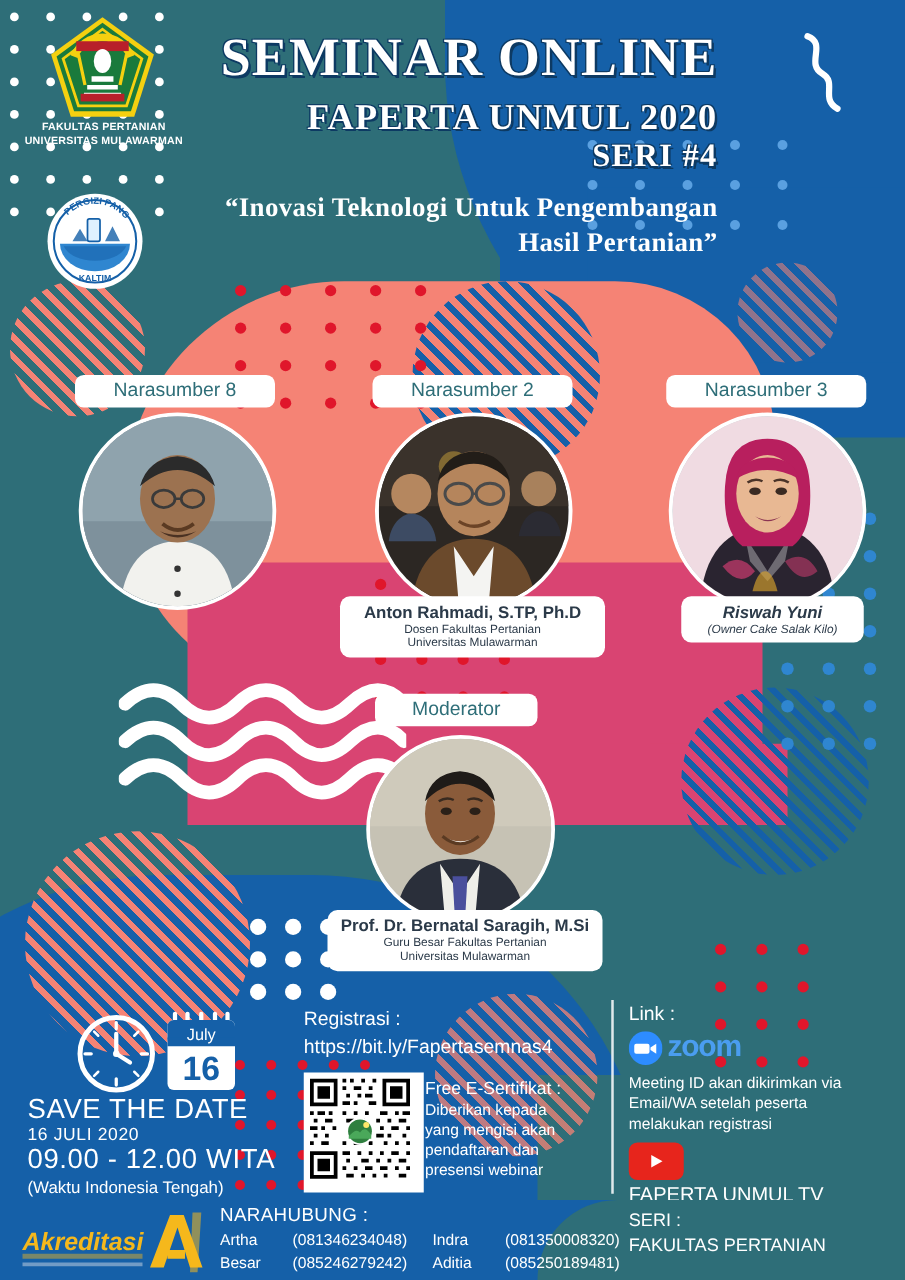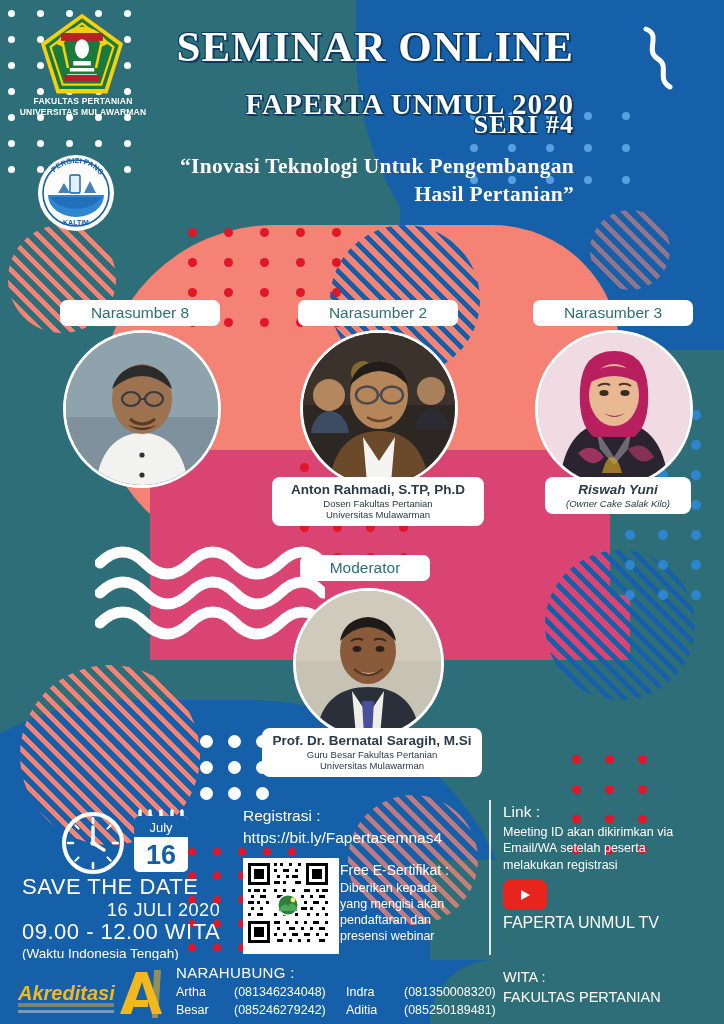--- a/index.html
+++ b/index.html
@@ -73,21 +73,21 @@
 
   
   .head-wrap{position:absolute;left:0;top:0;width:724px;height:220px;}
   .title1{
     position:absolute;right:150px;top:22px;
     font-family:"Liberation Serif",serif;font-weight:bold;font-size:43px;color:#fff;
     letter-spacing:1px;text-shadow:2px 2px 0 #0d3a63,-1px -1px 0 #0d3a63,1px -1px 0 #0d3a63,-1px 1px 0 #0d3a63;
     white-space:nowrap;
   }
   .title2{
-    position:absolute;right:150px;top:88px;
+    position:absolute;right:150px;top:78px;
     font-family:"Liberation Serif",serif;font-weight:bold;font-size:29px;color:#fff;
     letter-spacing:1px;text-shadow:2px 2px 0 #0d3a63,-1px -1px 0 #0d3a63,1px -1px 0 #0d3a63,-1px 1px 0 #0d3a63;
     white-space:nowrap;
   }
   .title3{
     position:absolute;right:150px;top:110px;
     font-family:"Liberation Serif",serif;font-weight:bold;font-size:26px;color:#fff;
     letter-spacing:1px;text-shadow:2px 2px 0 #0d3a63,-1px -1px 0 #0d3a63,1px -1px 0 #0d3a63,-1px 1px 0 #0d3a63;
     white-space:nowrap;
   }
@@ -123,21 +123,21 @@
   .namecard{
     position:absolute;background:#fff;border-radius:8px;padding:5px 6px;text-align:center;
     color:#2a3b4d;
   }
   .nc-name{font-size:13.5px;font-weight:bold;line-height:1.15;color:#2b3a49;}
   .nc-sub{font-size:9.5px;line-height:1.25;color:#2b3a49;}
 
   
   .save-txt{position:absolute;left:22px;top:875px;color:#fff;}
   .save-l1{font-size:22px;letter-spacing:.5px;line-height:1.12;}
-  .save-l2{font-size:18px;letter-spacing:.5px;line-height:1.12;text-align:right;}
+  .save-l2{font-size:14px;letter-spacing:.5px;line-height:1.12;}
   .save-l3{font-size:22px;letter-spacing:.5px;line-height:1.12;}
   .save-l4{font-size:13.5px;line-height:1.5;}
 
   .reg-block{position:absolute;left:243px;top:805px;color:#fff;}
   .reg-t{font-size:15.5px;line-height:1.45;}
   .reg-u{font-size:15.5px;line-height:1.45;}
   .qr{position:absolute;left:243px;top:858px;width:90px;height:90px;background:#fff;padding:3px;}
   .cert{position:absolute;left:340px;top:862px;width:130px;color:#ffffff;}
   .cert-h{font-size:14px;line-height:1.25;}
   .cert-b{font-size:12.5px;line-height:1.3;}
@@ -628,20 +628,28 @@
     <div class="cert-h">Free E-Sertifikat :</div>
     <div class="cert-b">Diberikan kepada</div>
     <div class="cert-b">yang mengisi akan</div>
     <div class="cert-b">pendaftaran dan</div>
     <div class="cert-b">presensi webinar</div>
   </div>
 
   <div class="divider"></div>
   <div class="link-block">
     <div class="link-t">Link :</div>
+    <div class="zoom-row">
+      <svg style="width:27px;height:27px;" viewBox="0 0 27 27">
+        <circle cx="13.5" cy="13.5" r="13.5" fill="#2d8cff"></circle>
+        <path d="M6,10 h9 a1.6,1.6 0 0 1 1.6,1.6 v4.8 a1.6,1.6 0 0 1 -1.6,1.6 h-9 a1.6,1.6 0 0 1 -1.6,-1.6 v-4.8 A1.6,1.6 0 0 1 6,10z" fill="#fff"></path>
+        <path d="M17.4,13 L22,10 v8 l-4.6,-3z" fill="#fff"></path>
+      </svg>
+      <span class="zoom-word">zoom</span>
+    </div>
     <div class="meet-txt">
       <div>Meeting ID akan dikirimkan via</div>
       <div>Email/WA setelah peserta</div>
       <div>melakukan registrasi</div>
     </div>
     <div class="yt-btn">
       <svg style="width:14px;height:14px;" viewBox="0 0 14 14">
         <path d="M3,2 L12,7 L3,12z" fill="#fff"></path>
       </svg>
     </div>
@@ -667,17 +675,17 @@
     <div class="narah-h">NARAHUBUNG :</div>
     <div class="narah-row">
       <span class="nm">Artha</span><span class="ph">(081346234048)</span><span class="nm">Indra</span><span>(081350008320)</span>
     </div>
     <div class="narah-row">
       <span class="nm">Besar</span><span class="ph">(085246279242)</span><span class="nm">Aditia</span><span>(085250189481)</span>
     </div>
   </div>
 
   <div class="host">
-    <div class="host-h">WITA :</div>
+    <div class="host-h">SERI :</div>
     <div class="host-n">FAKULTAS PERTANIAN</div>
   </div>
 
 </div>
 
 </body></html>

